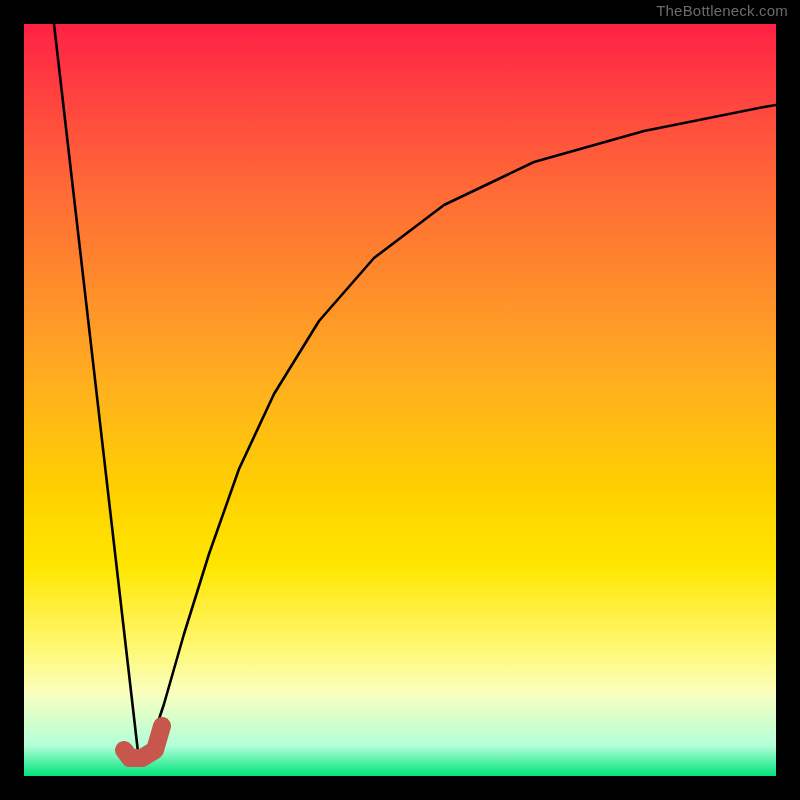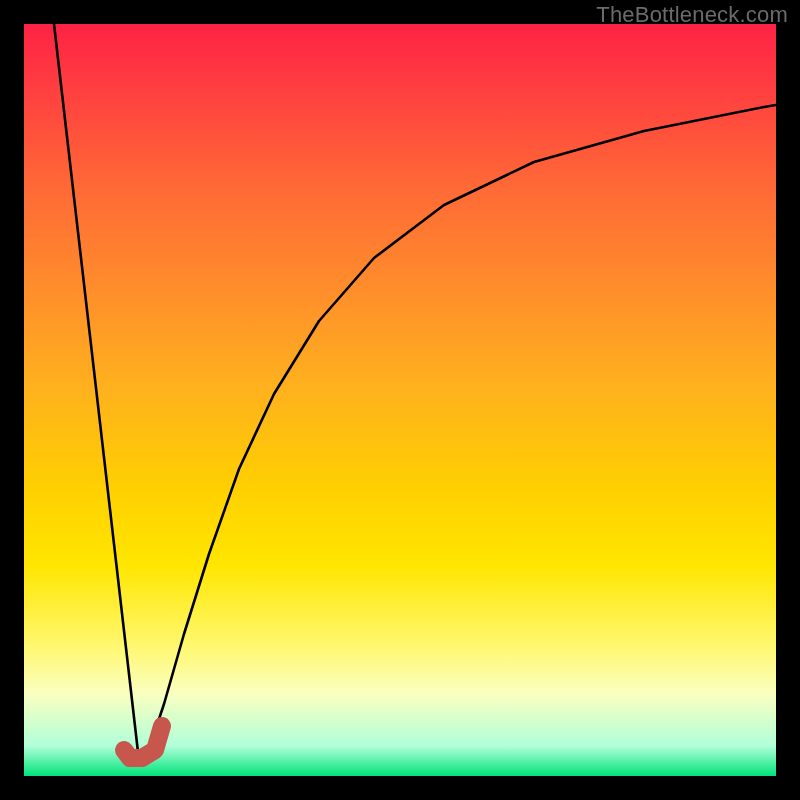--- a/index.html
+++ b/index.html
@@ -14,21 +14,21 @@
   .outer-frame {
     position: absolute;
     inset: 0;
     background: #000;
   }
   .watermark {
     position: absolute;
     top: 2px;
     right: 12px;
     color: #6b6b6b;
-    font-size: 22px;
+    font-size: 15px;
     font-weight: 500;
     letter-spacing: 0.2px;
     z-index: 20;
   }
   .plot-area {
     position: absolute;
     left: 24px;
     top: 24px;
     width: 752px;
     height: 752px;

